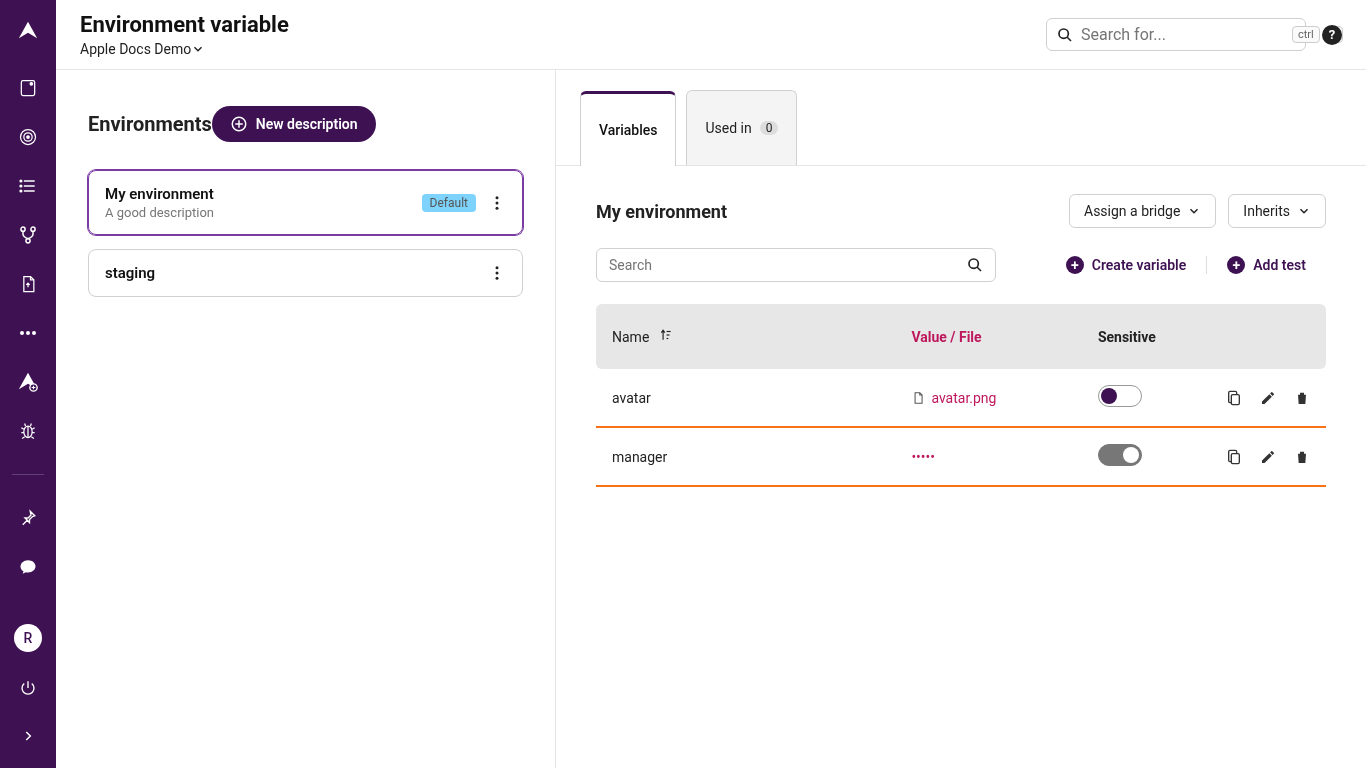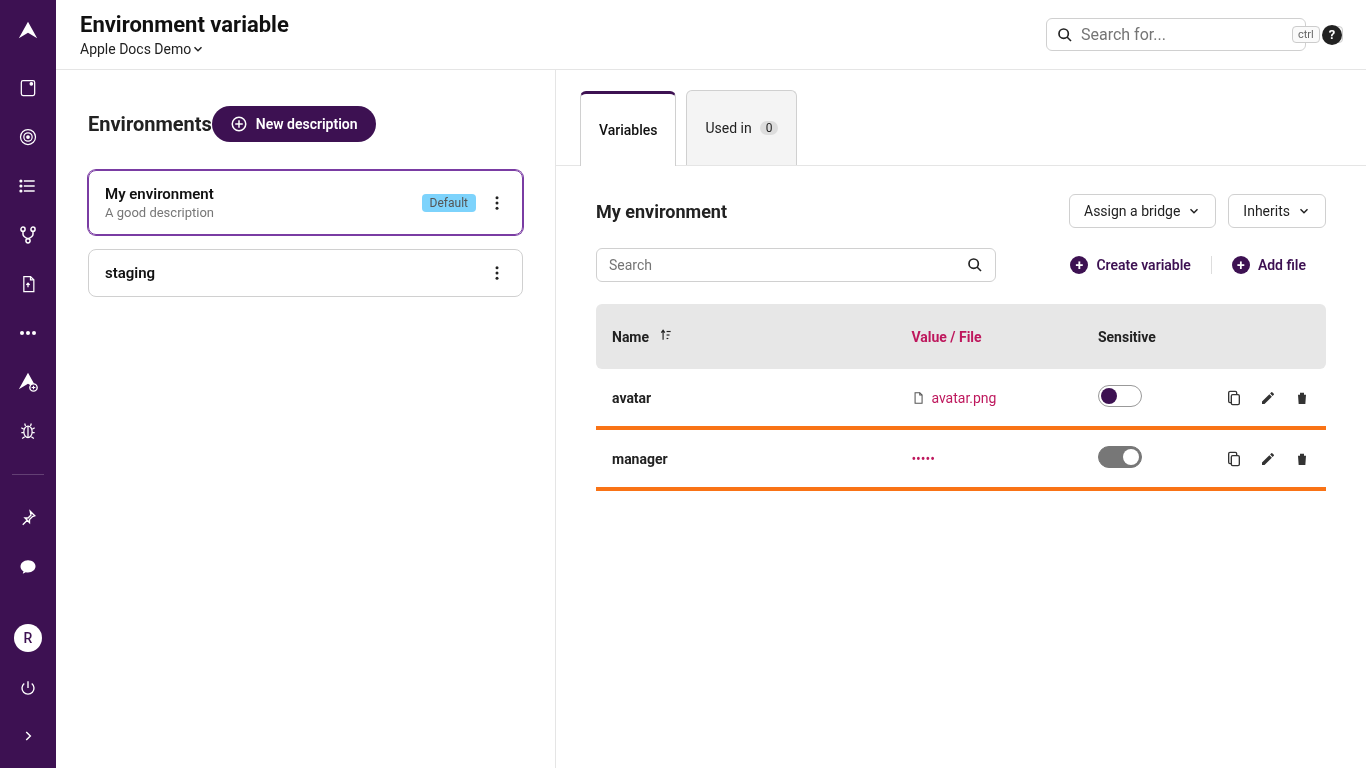--- a/index.html
+++ b/index.html
@@ -63,23 +63,23 @@
     .action-link { display: flex; align-items: center; gap: 8px; color: #3d1152; font-weight: 600; font-size: 14px; cursor: pointer; padding: 0 20px; }
     .action-link + .action-link { border-left: 1px solid #ddd; }
     .plus-circle { width: 18px; height: 18px; background: #3d1152; border-radius: 50%; color: #fff; display: flex; align-items: center; justify-content: center; font-size: 14px; line-height: 1; }
     
     
     .tbl { width: 100%; border-collapse: collapse; }
     .tbl thead { background: #e7e7e7; }
     .tbl th { text-align: left; padding: 24px 16px; font-size: 14px; font-weight: 700; color: #222; }
     .tbl th:first-child { border-radius: 6px 0 0 6px; }
     .tbl th:last-child { border-radius: 0 6px 6px 0; }
-    .tbl tbody tr { border-bottom: 4px solid #f97316; margin-top: 10px; }
+    .tbl tbody tr { border-bottom: 2px solid #f97316; margin-top: 10px; }
     .tbl td { padding: 16px; font-size: 14px; }
-    .tbl .col-name { width: 310px; font-weight: 700; }
+    .tbl .col-name { width: 310px; font-weight: 400; }
     .tbl .col-value { width: 190px; color: #be185d; }
     .tbl .col-sensitive { width: 130px; }
     .tbl .col-actions { text-align: right; }
     .file-val { display: flex; align-items: center; gap: 6px; }
     
     .toggle { width: 44px; height: 22px; border-radius: 11px; border: 1px solid #999; position: relative; display: inline-block; cursor: pointer; background: #fff; }
     .toggle .knob { width: 16px; height: 16px; border-radius: 50%; background: #3d1152; position: absolute; top: 2px; left: 2px; transition: none; }
     .toggle.on { background: #777; border-color: #777; }
     .toggle.on .knob { left: 24px; background: #fff; }
     
@@ -286,21 +286,21 @@
                 <line x1="15" y1="15" x2="21" y2="21"></line>
               </svg>
           </div>
           <div class="action-links">
             <div class="action-link">
               <span class="plus-circle">+</span>
               <span>Create variable</span>
             </div>
             <div class="action-link">
               <span class="plus-circle">+</span>
-              <span>Add file</span>
+              <span>Add test</span>
             </div>
           </div>
         </div>
 
         <table class="tbl">
           <thead>
             <tr>
               <th class="col-name">
                 <span>Name</span>
                 <svg class="sort-icon" width="14" height="14" viewBox="0 0 24 24" fill="none" stroke="#222" stroke-width="2">

